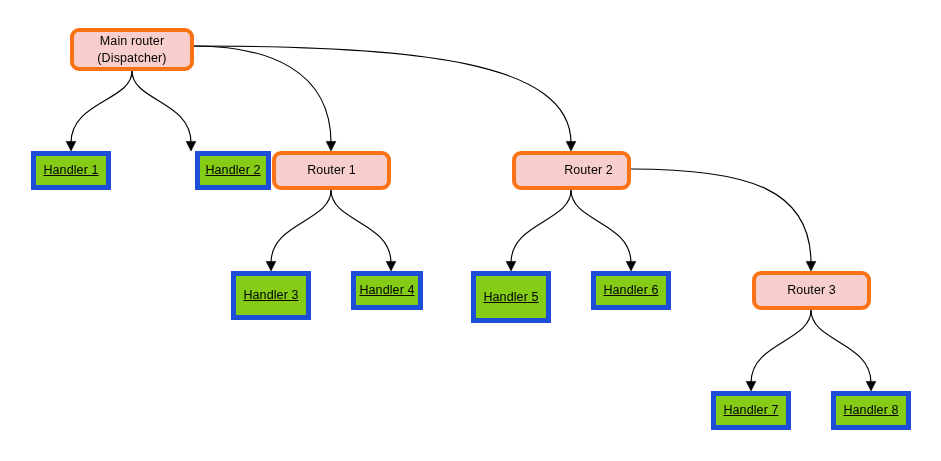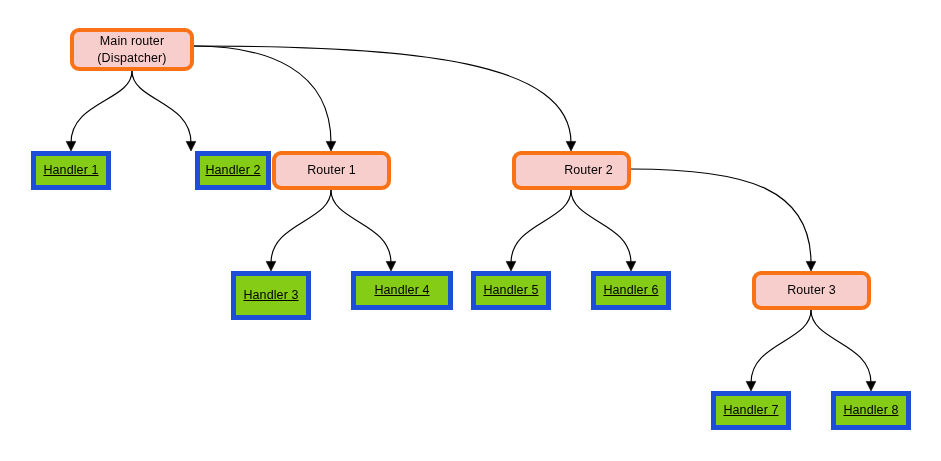--- a/index.html
+++ b/index.html
@@ -129,24 +129,24 @@
       </div>
       <div class="node node-router" style="left: 272px; top: 151px; width: 119px; height: 39px;">
         <span class="node-label">Router 1</span>
       </div>
       <div class="node node-router" style="left: 512px; top: 151px; width: 119px; height: 39px; padding-left: 34px;">
         <span class="node-label">Router 2</span>
       </div>
       <div class="node node-handler" style="left: 231px; top: 271px; width: 80px; height: 49px;">
         <span class="node-label">Handler 3</span>
       </div>
-      <div class="node node-handler" style="left: 351px; top: 271px; width: 102px; height: 39px; align-items: center;">
+      <div class="node node-handler" style="left: 351px; top: 271px; width: 72px; height: 39px; align-items: center;">
         <span class="node-label">Handler 4</span>
       </div>
-      <div class="node node-handler" style="left: 471px; top: 271px; width: 80px; height: 39px;">
+      <div class="node node-handler" style="left: 471px; top: 271px; width: 80px; height: 52px;">
         <span class="node-label">Handler 5</span>
       </div>
       <div class="node node-handler" style="left: 591px; top: 271px; width: 80px; height: 39px;">
         <span class="node-label">Handler 6</span>
       </div>
       <div class="node node-router" style="left: 752px; top: 271px; width: 119px; height: 39px;">
         <span class="node-label">Router 3</span>
       </div>
       <div class="node node-handler" style="left: 711px; top: 391px; width: 80px; height: 39px;">
         <span class="node-label">Handler 7</span>

